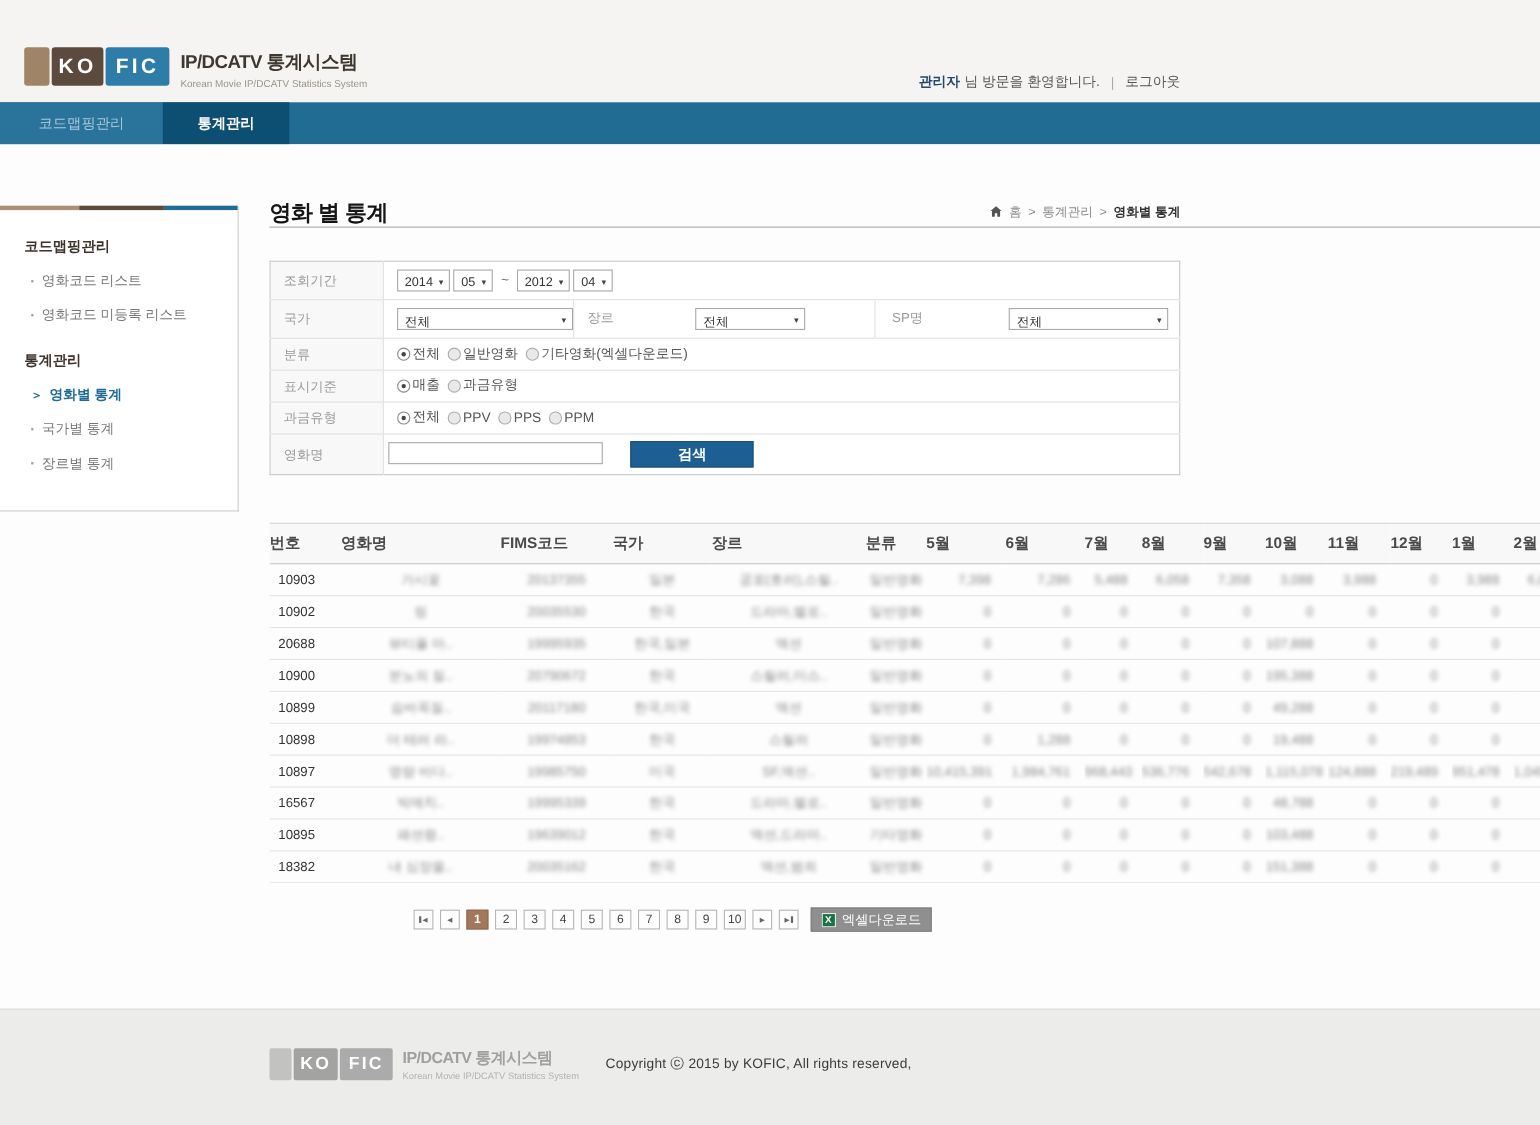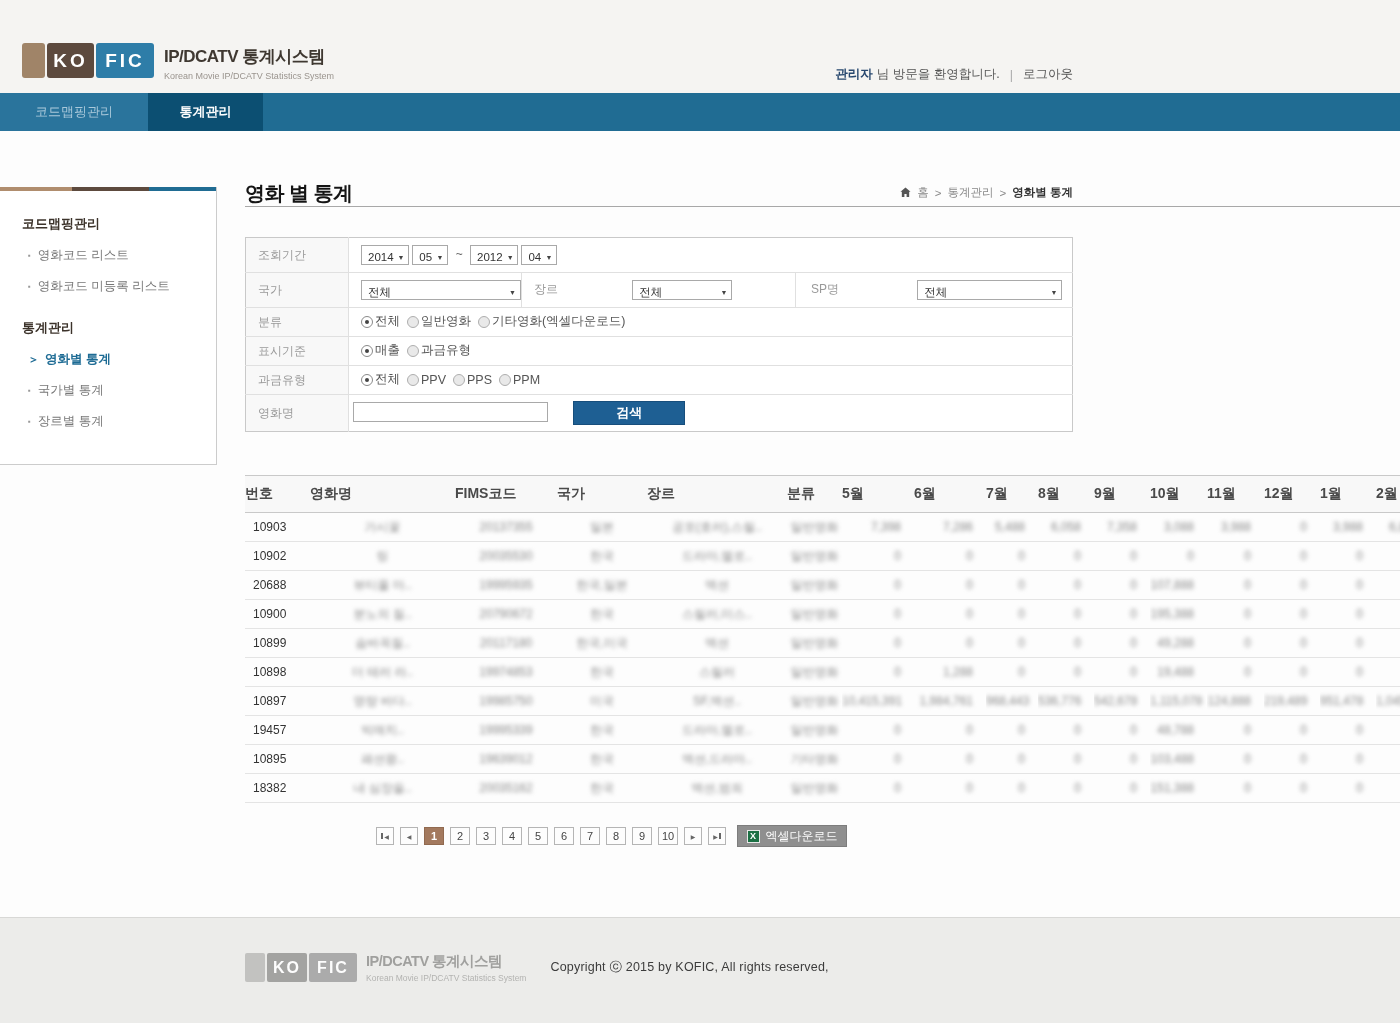--- a/index.html
+++ b/index.html
@@ -433,21 +433,21 @@
             <td class="mon"><span class="blur">968,443</span></td>
             <td class="mon"><span class="blur">536,776</span></td>
             <td class="mon"><span class="blur">542,678</span></td>
             <td class="mon"><span class="blur">1,115,078</span></td>
             <td class="mon"><span class="blur">124,888</span></td>
             <td class="mon"><span class="blur">219,489</span></td>
             <td class="mon"><span class="blur">951,478</span></td>
             <td class="mon"><span class="blur">1,045,118</span></td>
           </tr>
           <tr>
-            <td class="no">19457</td>
+            <td class="no">16567</td>
             <td><span class="blur">빅매치..</span></td>
             <td><span class="blur">19995339</span></td>
             <td><span class="blur">한국</span></td>
             <td><span class="blur">드라마,멜로..</span></td>
             <td><span class="blur">일반영화</span></td>
             <td class="mon"><span class="blur">0</span></td>
             <td class="mon"><span class="blur">0</span></td>
             <td class="mon"><span class="blur">0</span></td>
             <td class="mon"><span class="blur">0</span></td>
             <td class="mon"><span class="blur">0</span></td>

